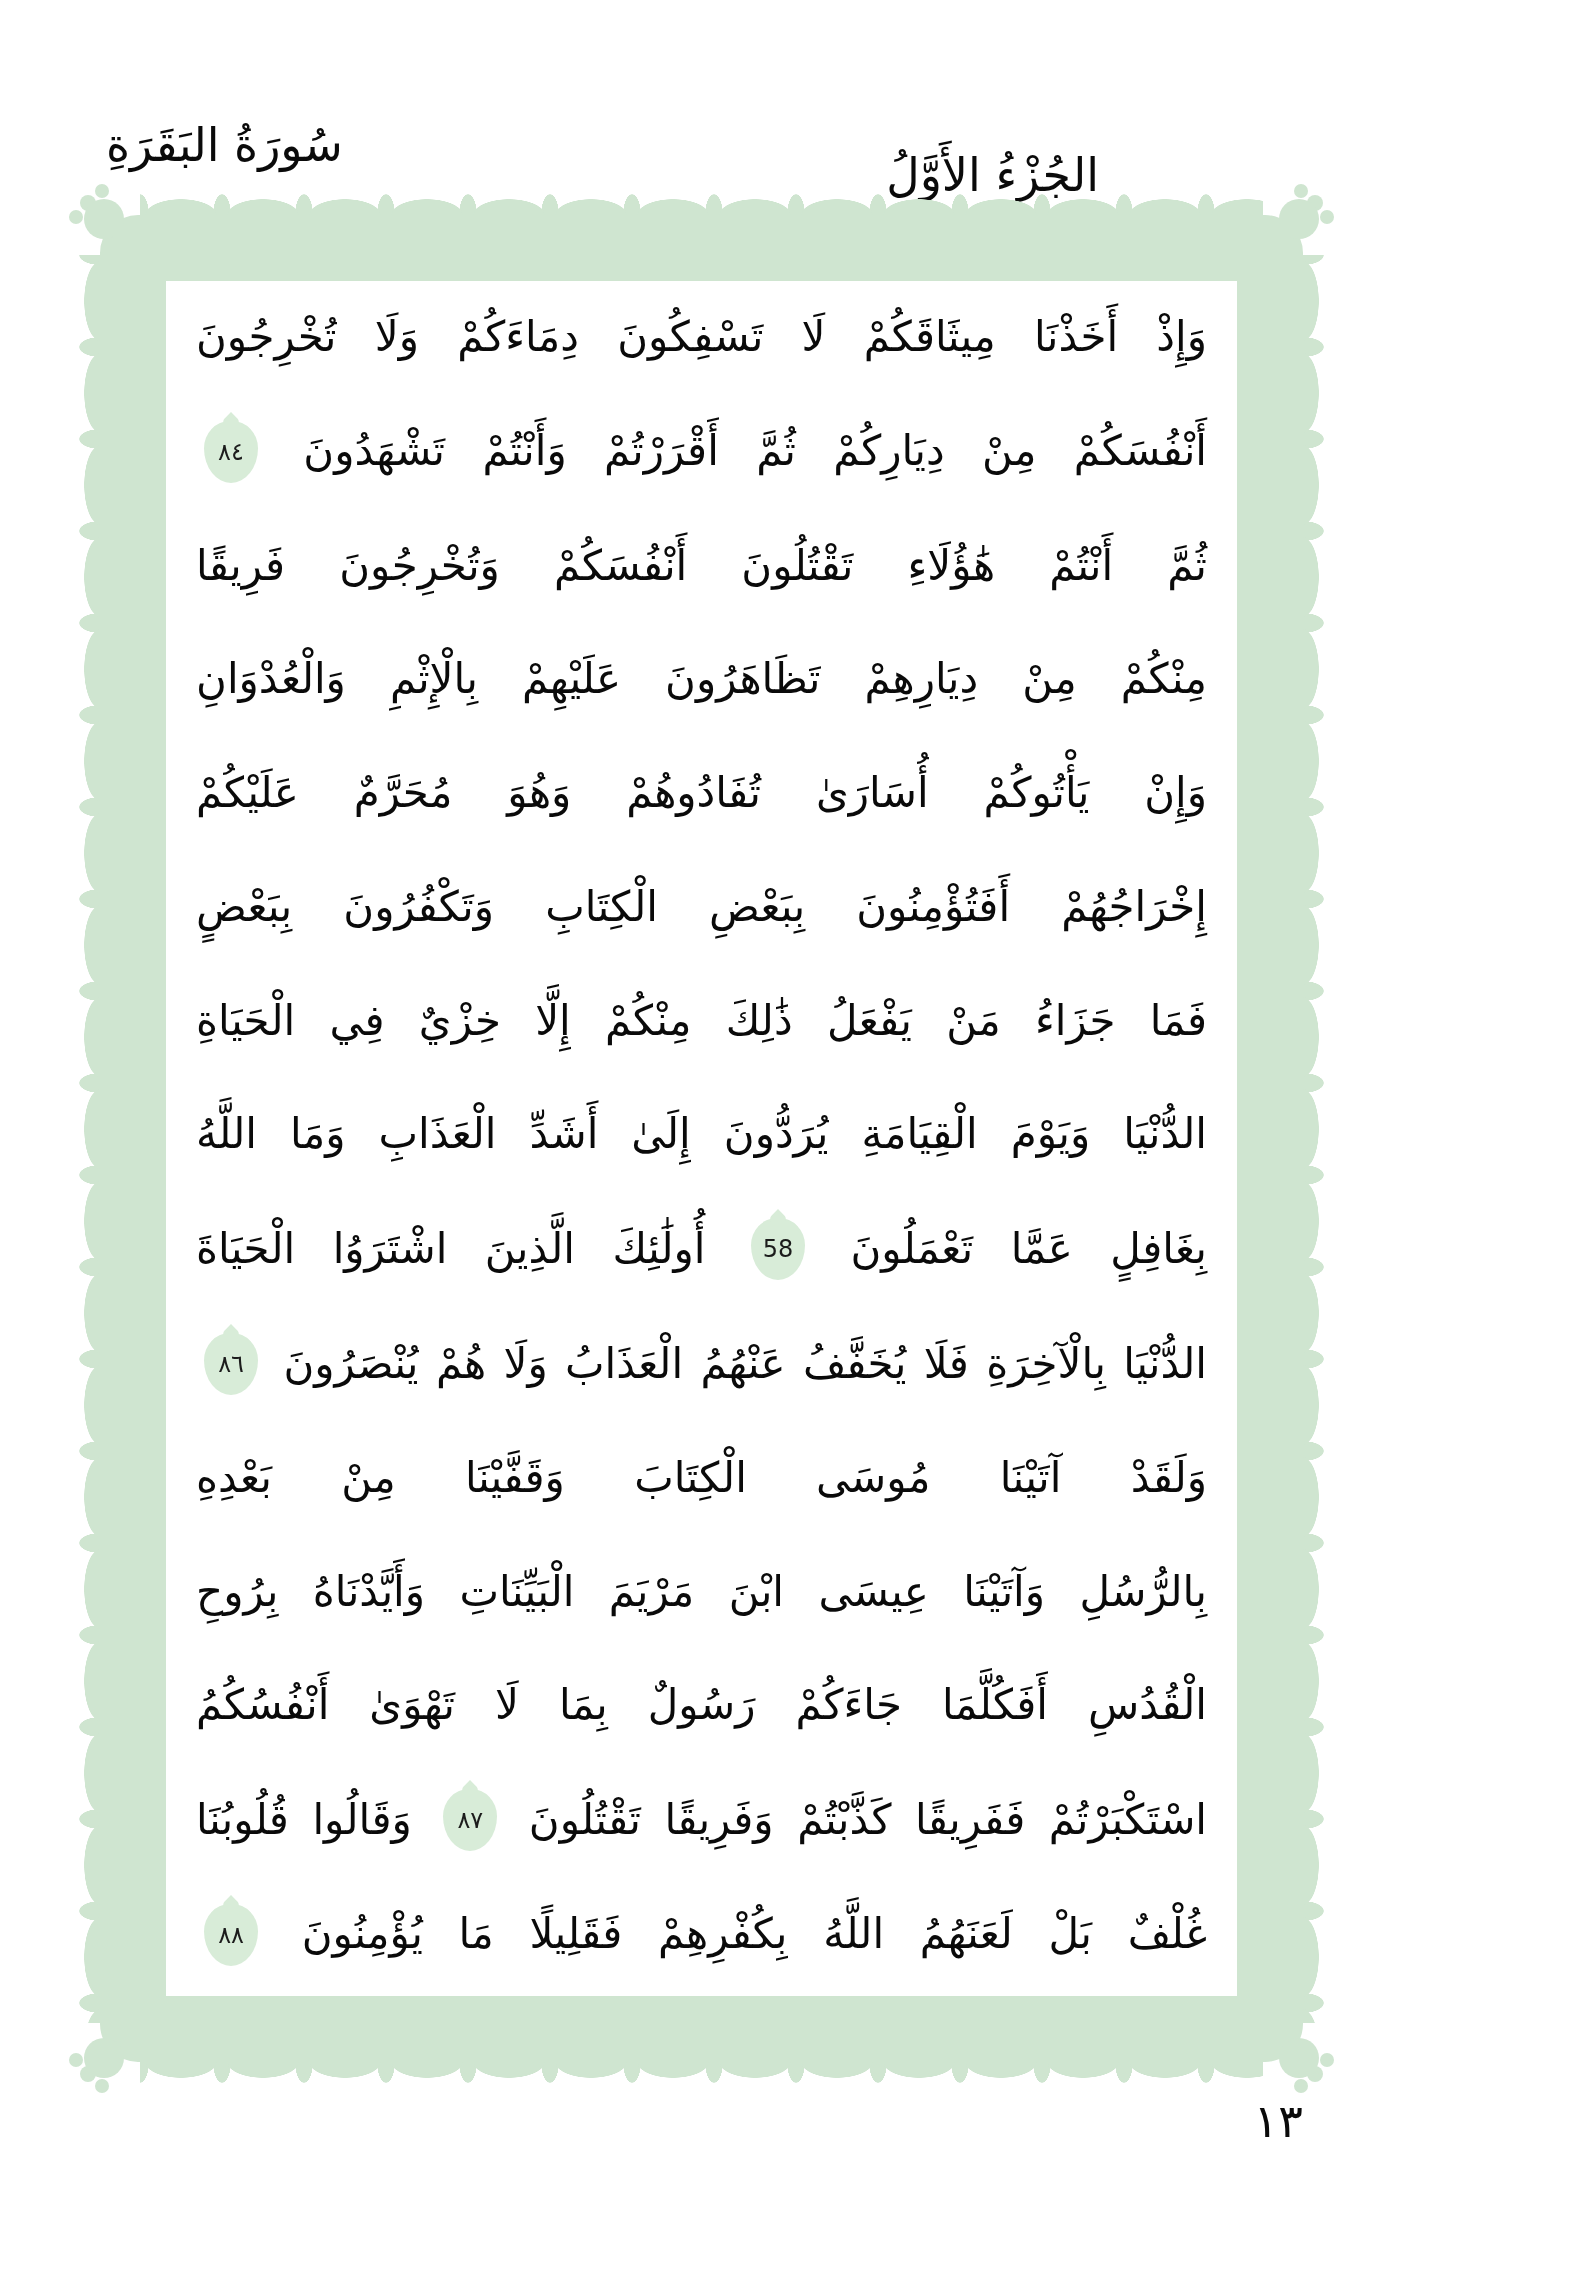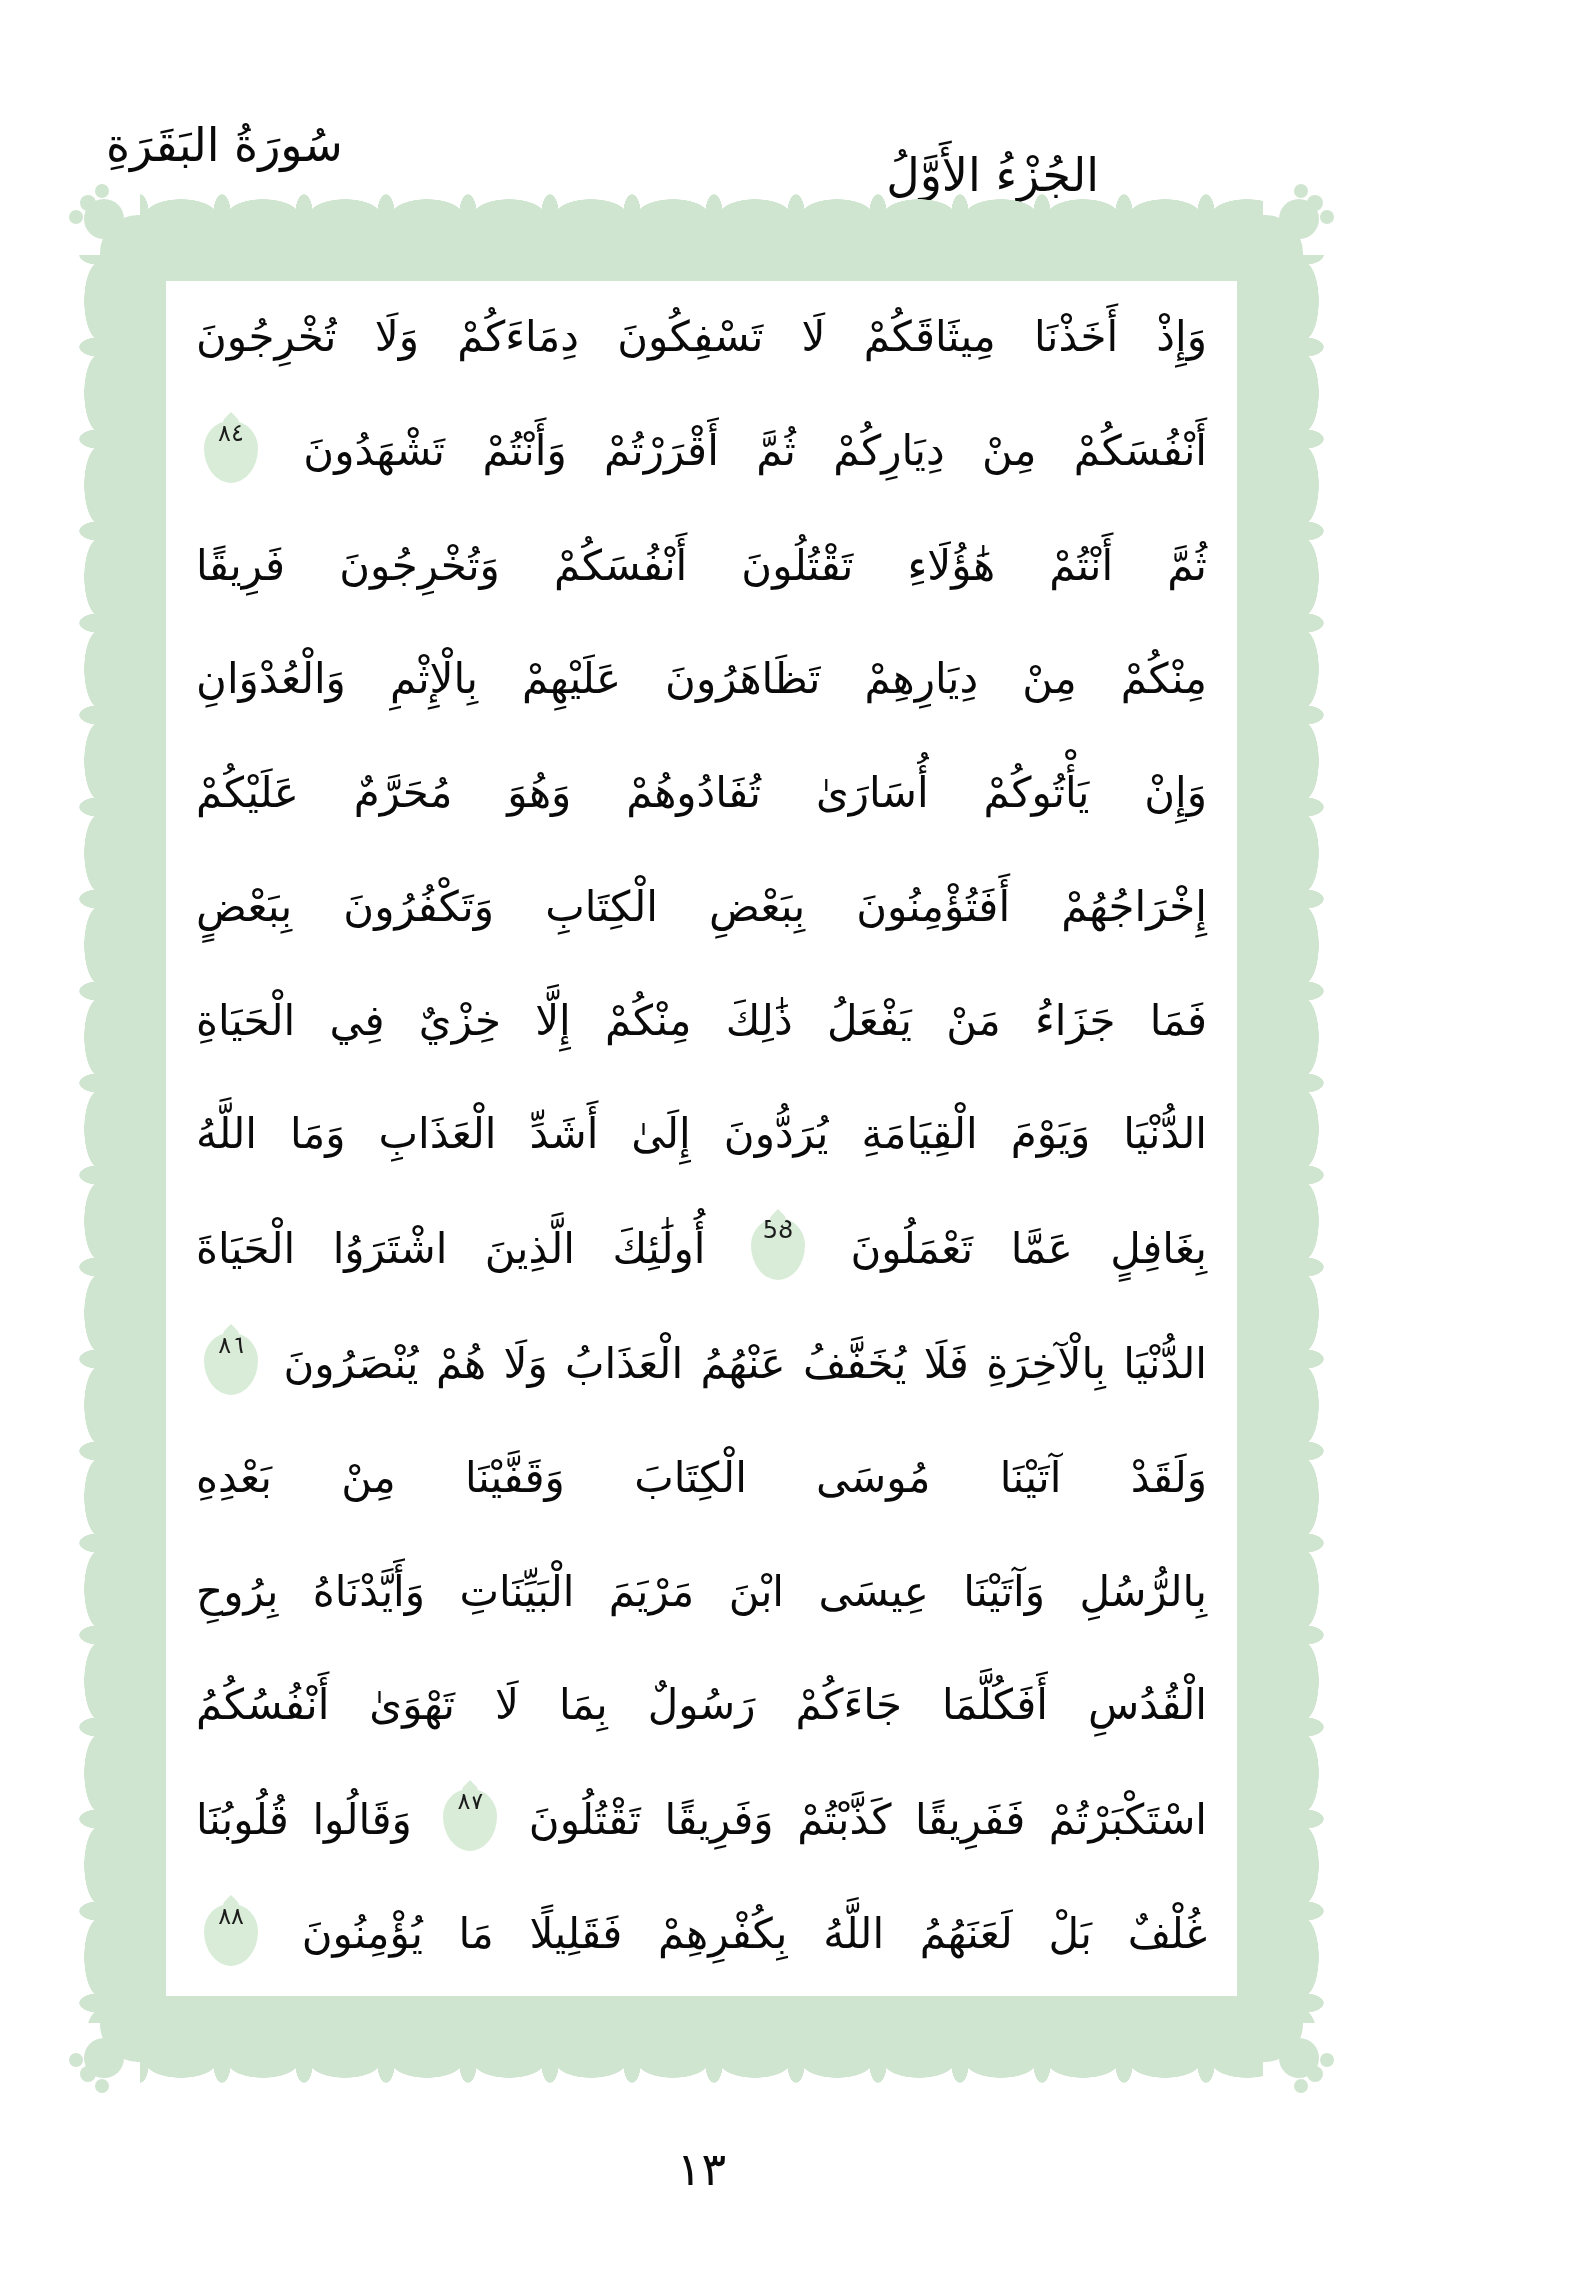--- a/index.html
+++ b/index.html
@@ -88,45 +88,44 @@
     overflow:visible;
   }
   .word{display:inline-block;}
   .ayah-marker{
     position:relative;
     flex:0 0 auto;
     width:54px;height:62px;
     margin:0 8px;
     background:var(--marker,#d8ecd8);
     border-radius:48% 48% 50% 50% / 44% 44% 56% 56%;
-    display:flex;align-items:flex-start;justify-content:center;
+    display:flex;align-items:center;justify-content:center;
   }
   .ayah-marker::before{
     content:"";
     position:absolute;top:-6px;left:50%;
     width:14px;height:14px;
     background:var(--marker,#d8ecd8);
     transform:translateX(-50%) rotate(45deg);
     border-radius:0 5px 0 5px;
   }
   .ayah-number{
     font-size:24px;
     line-height:1;
     color:#1c1c1c;
     direction:rtl;
   }
   
   .page-number{
     position:absolute;
     left:100px;top:2094px;
     width:1203px;
-    text-align:center;
+    text-align:right;
     font-size:46px;
     color:var(--ink,#0a0a0a);
-    margin-top:48px;
   }
 </style>
 </head>
 <body>
 
 <div class="page" style="--band: #cfe5d0; --marker: #d8ecd8; --ink: #0a0a0a; --bg: #ffffff;">
 
   <div class="hdr hdr-surah">سُورَةُ البَقَرَةِ</div>
   <div class="hdr hdr-juz">الجُزْءُ الأَوَّلُ</div>
 

